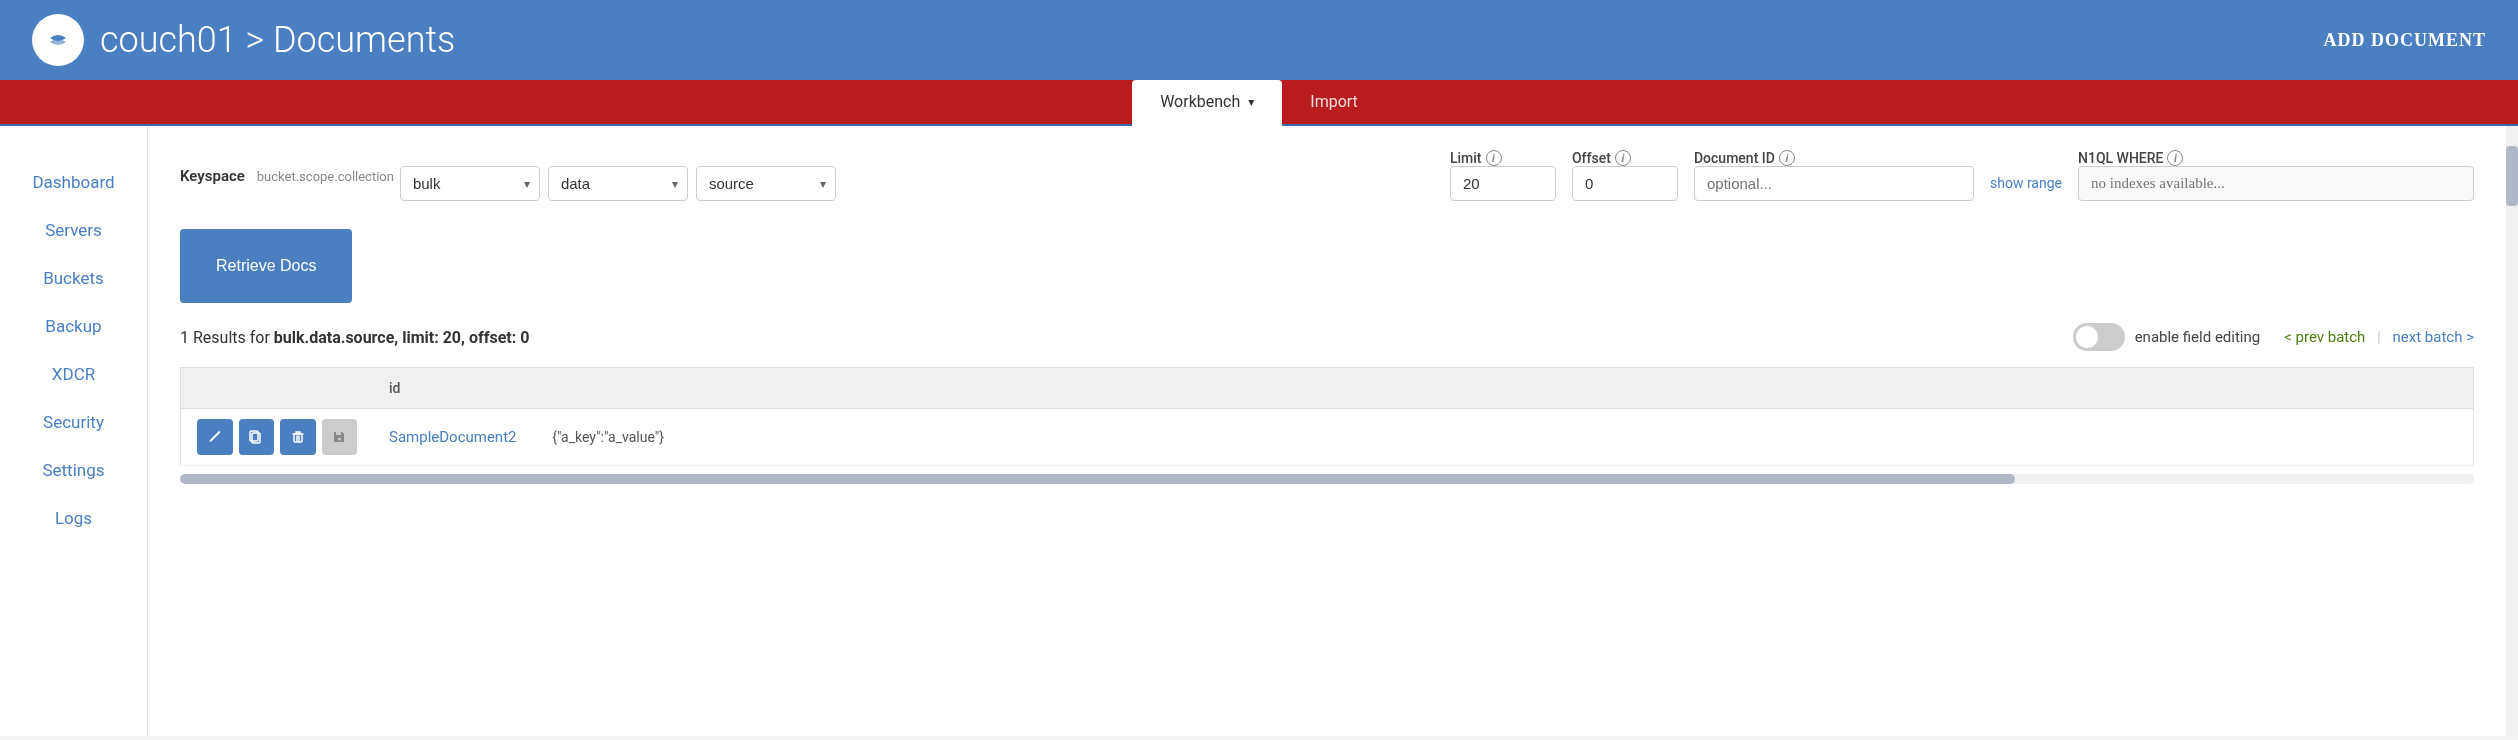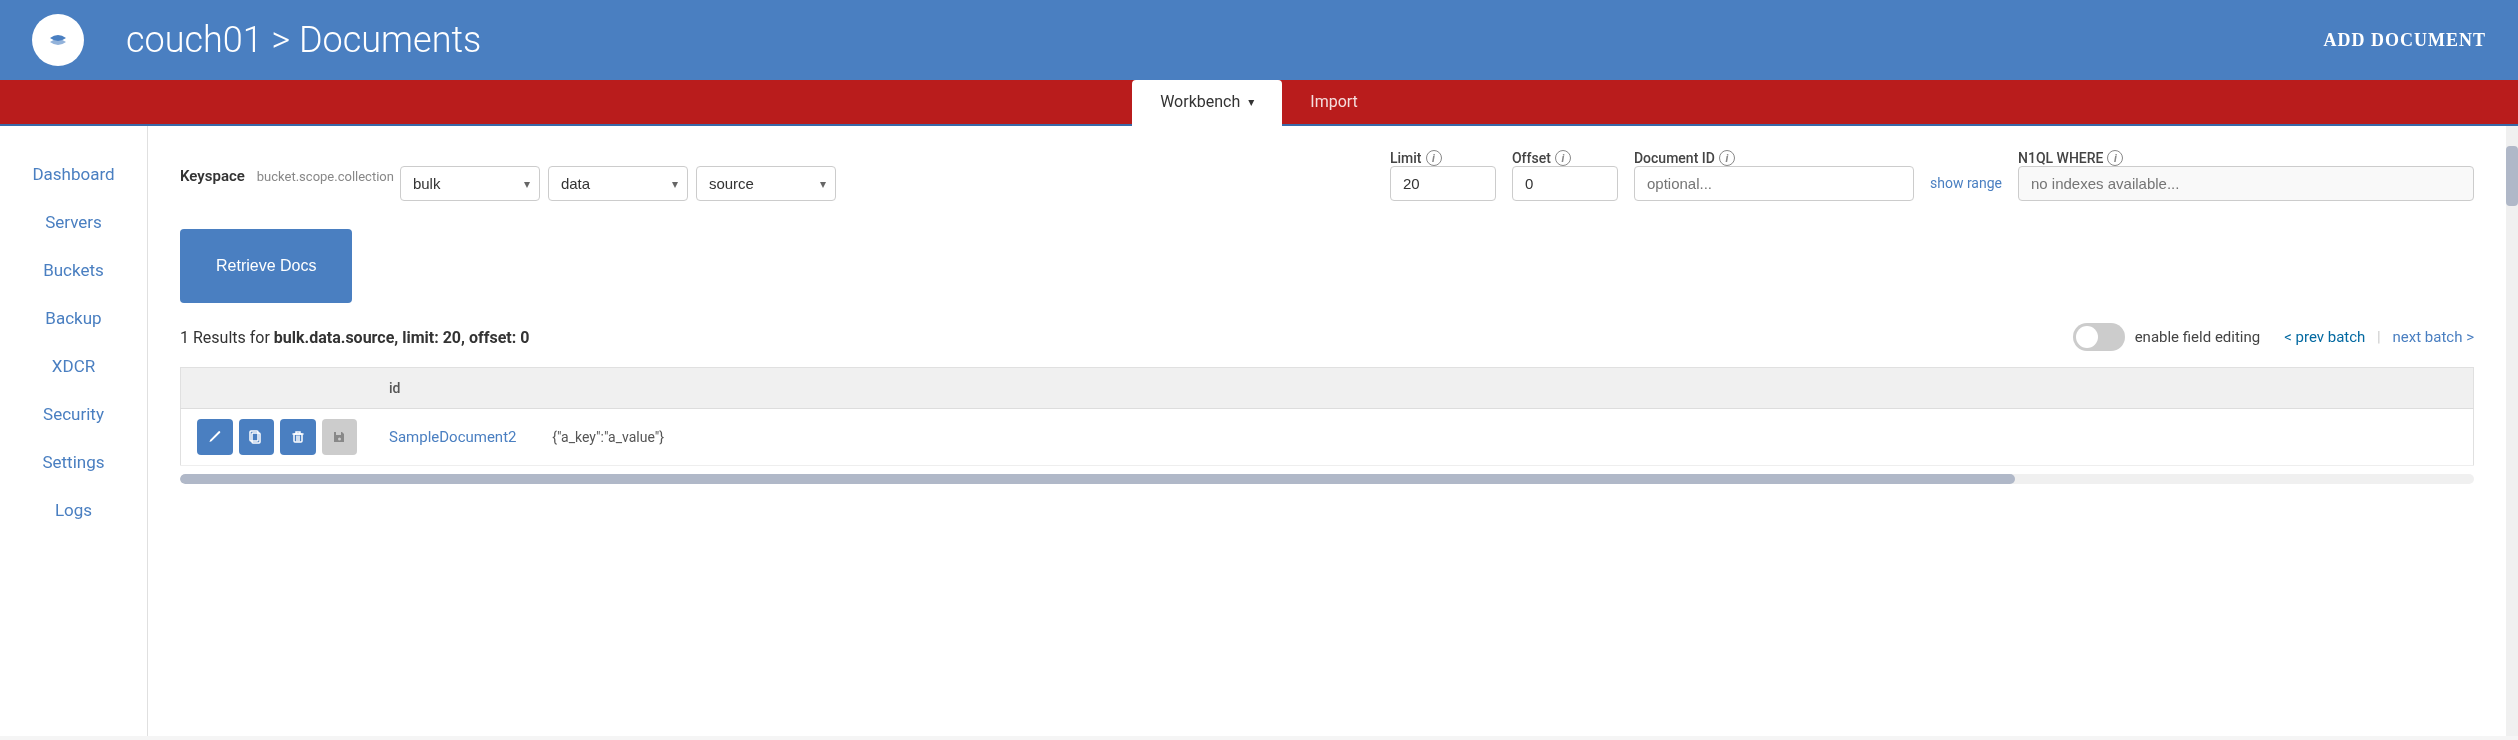--- a/index.html
+++ b/index.html
@@ -28,21 +28,20 @@
       align-items: center;
       justify-content: center;
       font-size: 28px;
       color: #4a7fc1;
       font-weight: bold;
     }
     .header-title {
       color: white;
       font-size: 36px;
       font-weight: 300;
-      margin-left: 26px;
     }
     .header-add-btn {
       color: #ffffff;
       font-size: 18px;
       font-weight: 600;
       letter-spacing: 1px;
       background: none;
       border: none;
       cursor: pointer;
       text-transform: uppercase;
@@ -82,21 +81,21 @@
     .main-layout {
       display: flex;
       min-height: calc(100vh - 130px);
     }
 
     
     .sidebar {
       width: 148px;
       background: white;
       border-right: 1px solid #e0e0e0;
-      padding-top: 24px;
+      padding-top: 32px;
       flex-shrink: 0;
     }
     .sidebar-item {
       display: block;
       text-align: center;
       padding: 14px 8px;
       font-size: 17px;
       color: #4a7fc1;
       cursor: pointer;
       text-decoration: none;
@@ -189,21 +188,22 @@
       border-radius: 4px;
       padding: 8px 12px;
       font-size: 15px;
       color: #333;
       width: 106px;
     }
     .field-input.wide {
       width: 280px;
     }
     .field-input.very-wide {
-      width: 456px;
+      width: 396px;
+      font-family: Liberation Serif, serif;
     }
 
     .show-range-link {
       font-size: 14px;
       color: #4a7fc1;
       cursor: pointer;
       white-space: nowrap;
       align-self: flex-end;
       padding-bottom: 10px;
     }
@@ -284,21 +284,21 @@
     .batch-nav {
       font-size: 15px;
       color: #4a7fc1;
       white-space: nowrap;
     }
     .batch-nav .separator {
       color: #ccc;
       margin: 0 8px;
     }
     .batch-nav .disabled {
-      color: #0369a1;
+      color: #4d7c0f;
     }
 
     
     .documents-table {
       width: 100%;
       border-collapse: collapse;
       border: 1px solid #e0e0e0;
     }
     .documents-table th {
       background: #f0f0f0;

